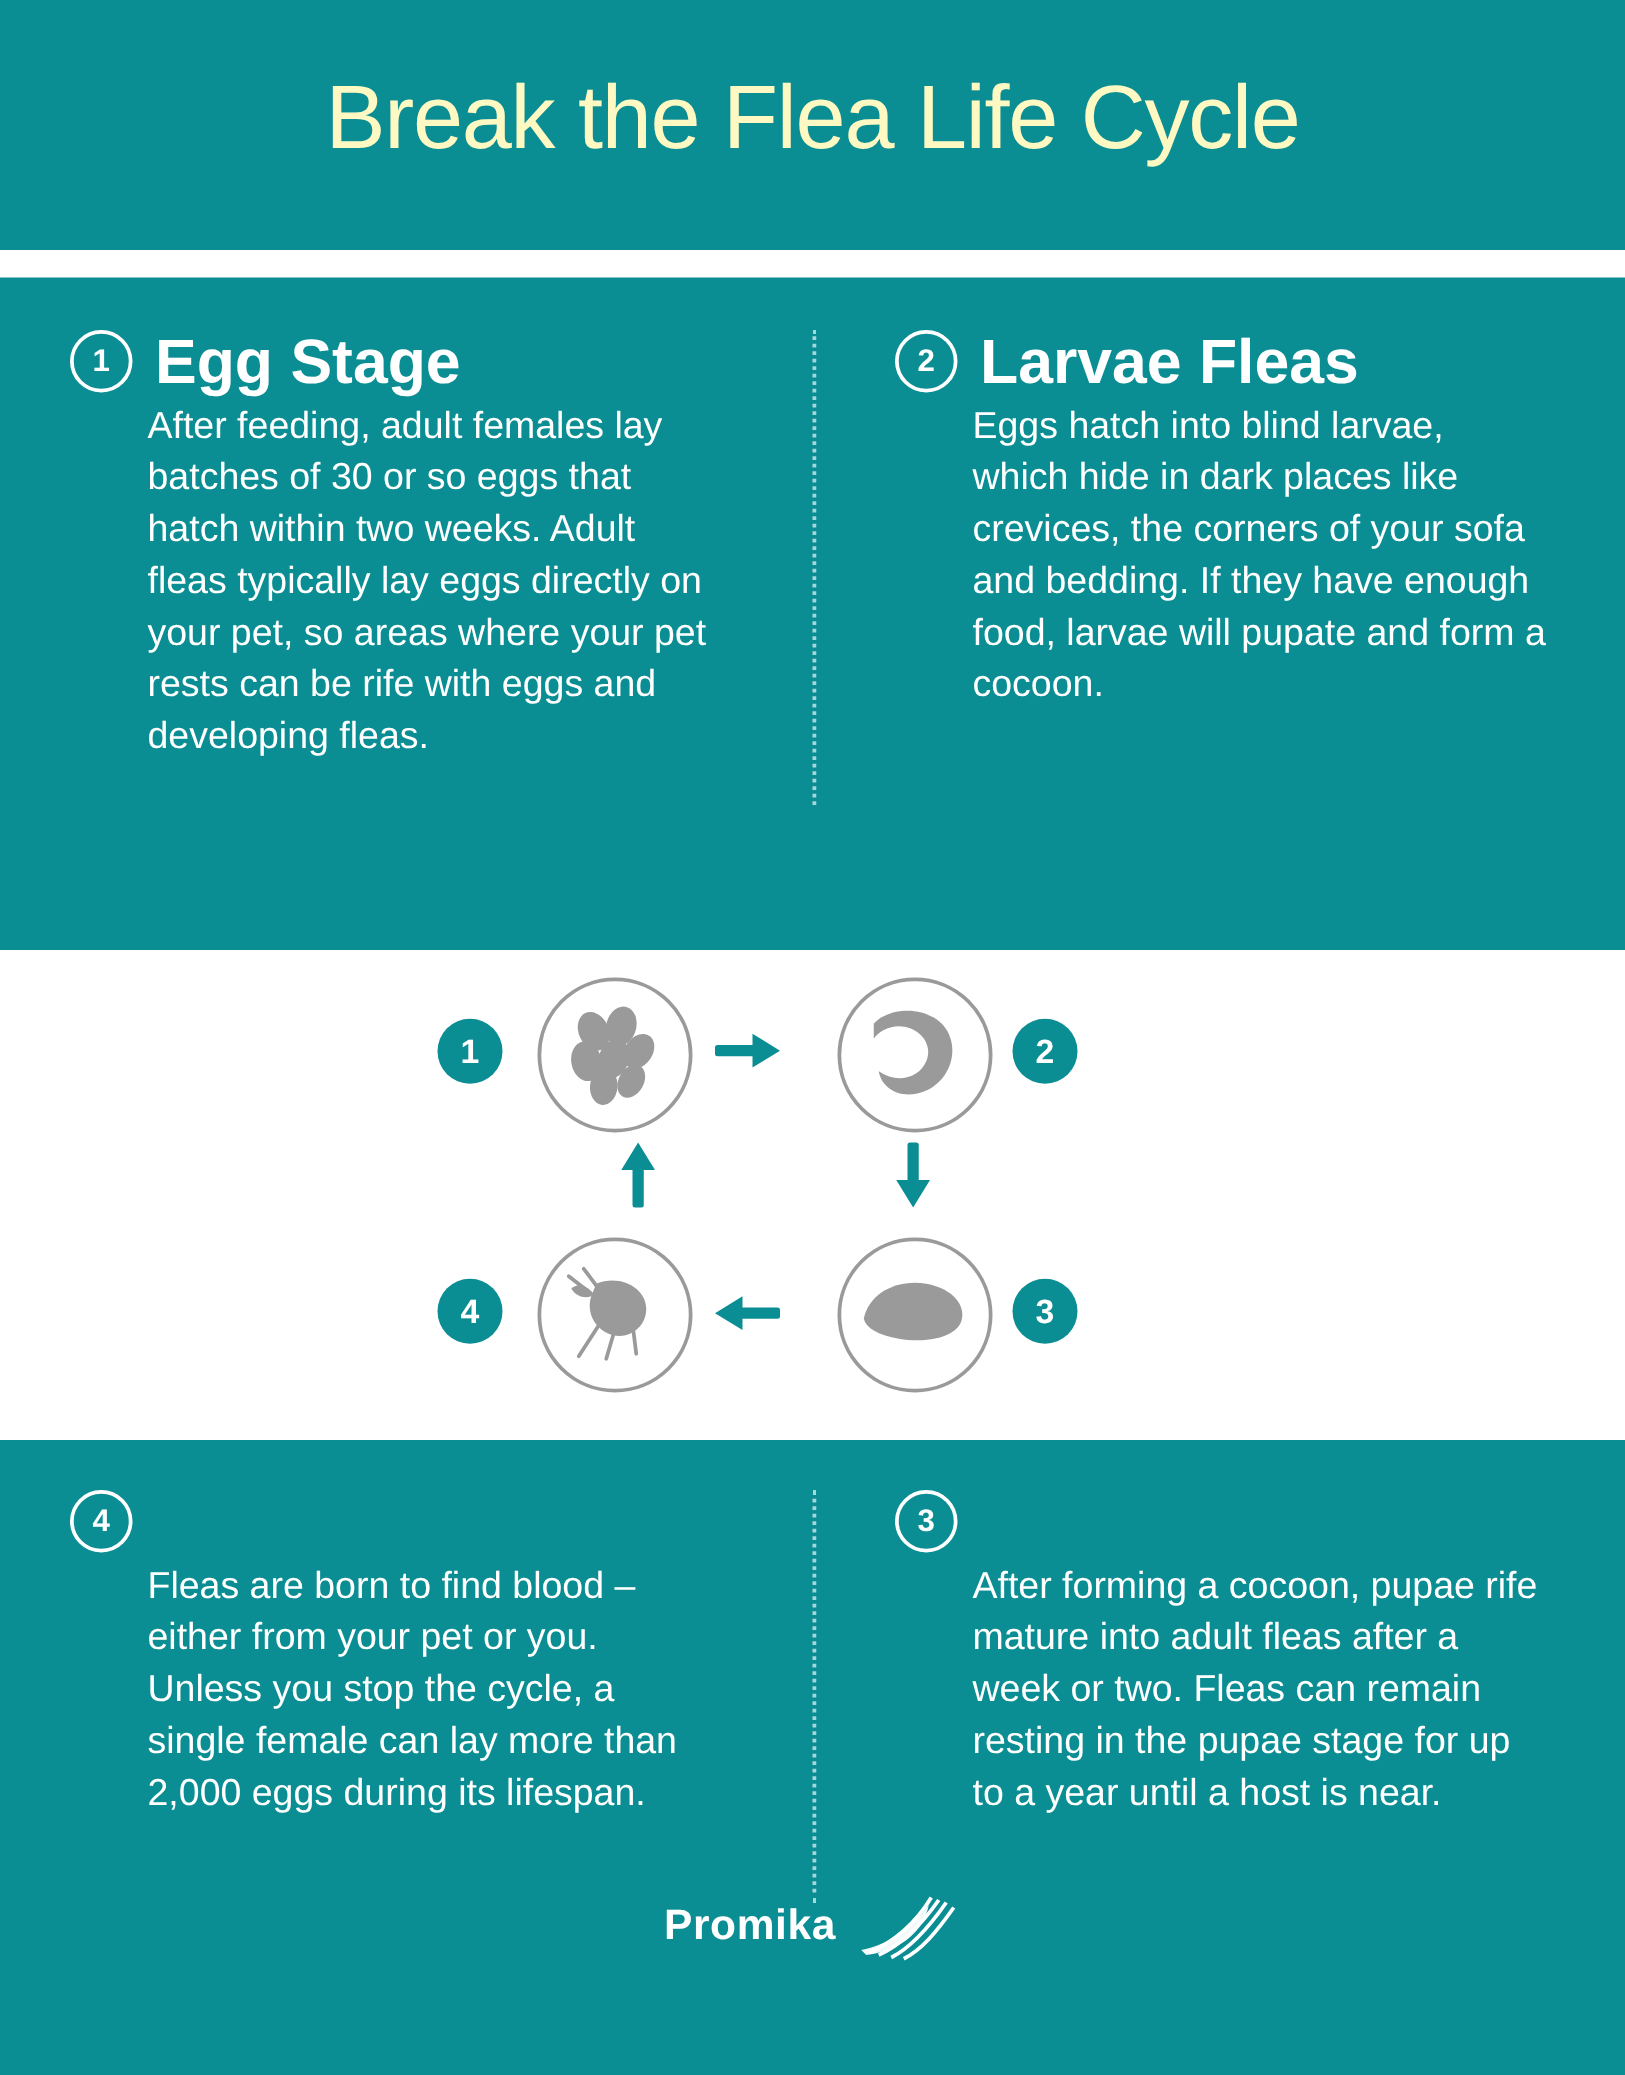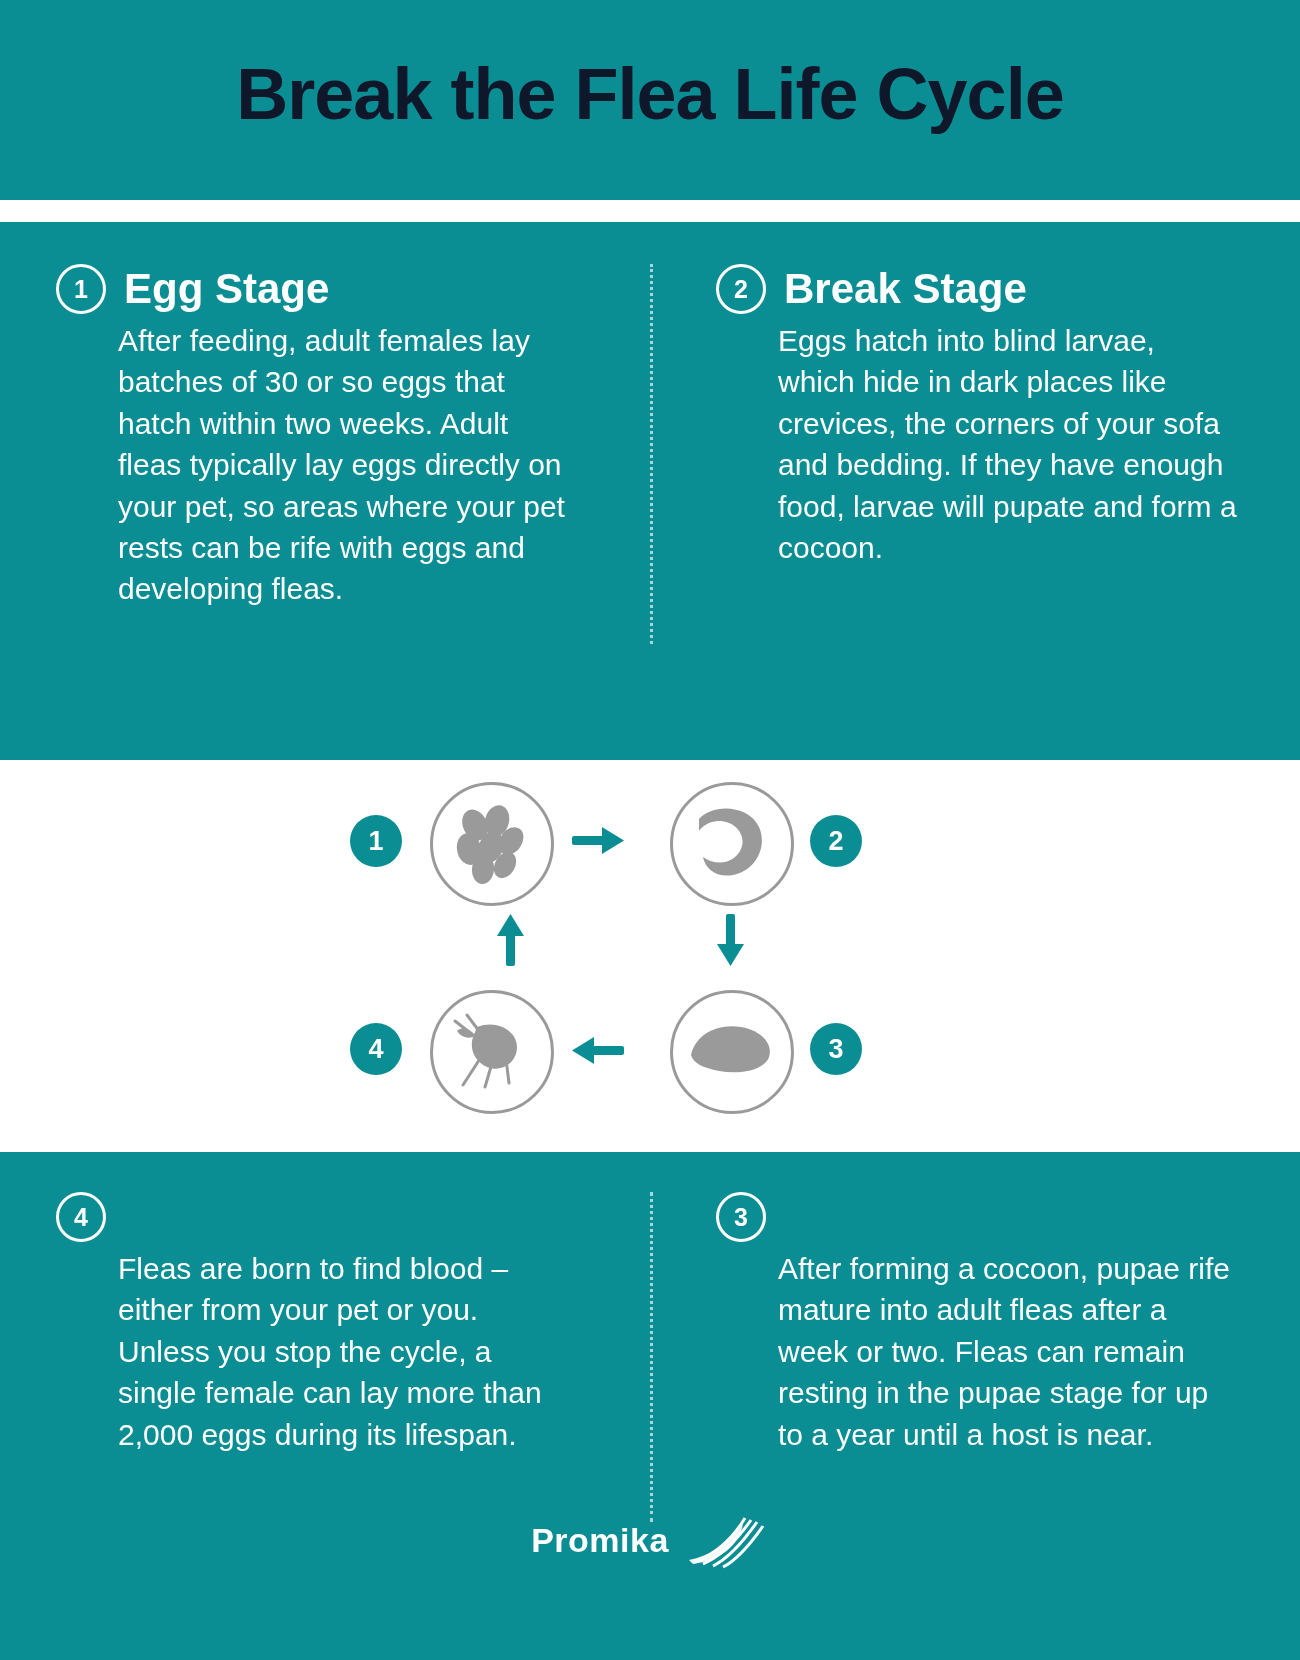--- a/index.html
+++ b/index.html
@@ -26,23 +26,23 @@
     left: 0;
     top: 0;
     width: 1300px;
     height: 200px;
     background: #0b8e93;
     display: flex;
     align-items: center;
     justify-content: center;
   }
   .header-title {
-    color: #0f172a;
+    color: #fef9c3;
     font-size: 72px;
-    font-weight: bold;
+    font-weight: normal;
     letter-spacing: -1px;
     line-height: 1;
     margin: 0;
     padding-bottom: 12px;
   }
 
   
   .band-top {
     position: absolute;
     left: 0;
@@ -96,21 +96,21 @@
     color: #ffffff;
     font-size: 25px;
     font-weight: bold;
     display: flex;
     align-items: center;
     justify-content: center;
     line-height: 1;
   }
   .stage-title {
     color: #ffffff;
-    font-size: 42px;
+    font-size: 50px;
     font-weight: bold;
     line-height: 1;
     margin: 0;
     white-space: nowrap;
   }
   .stage-body {
     color: #ffffff;
     font-size: 30px;
     line-height: 1.38;
     margin: 0;
@@ -212,21 +212,21 @@
       <div class="stage-col">
         <div class="stage-head">
           <div class="num-circle">1</div>
           <h2 class="stage-title">Egg Stage</h2>
         </div>
         <p class="stage-body">After feeding, adult females lay batches of 30 or so eggs that hatch within two weeks. Adult fleas typically lay eggs directly on your pet, so areas where your pet rests can be rife with eggs and developing fleas.</p>
       </div>
       <div class="stage-col right">
         <div class="stage-head">
           <div class="num-circle">2</div>
-          <h2 class="stage-title">Break Stage</h2>
+          <h2 class="stage-title">Larvae Fleas</h2>
         </div>
         <p class="stage-body">Eggs hatch into blind larvae, which hide in dark places like crevices, the corners of your sofa and bedding. If they have enough food, larvae will pupate and form a cocoon.</p>
       </div>
     </div>
   </div>
 
   <div class="cycle">
     <div class="cycle-inner">
 
       <div class="node n1">

